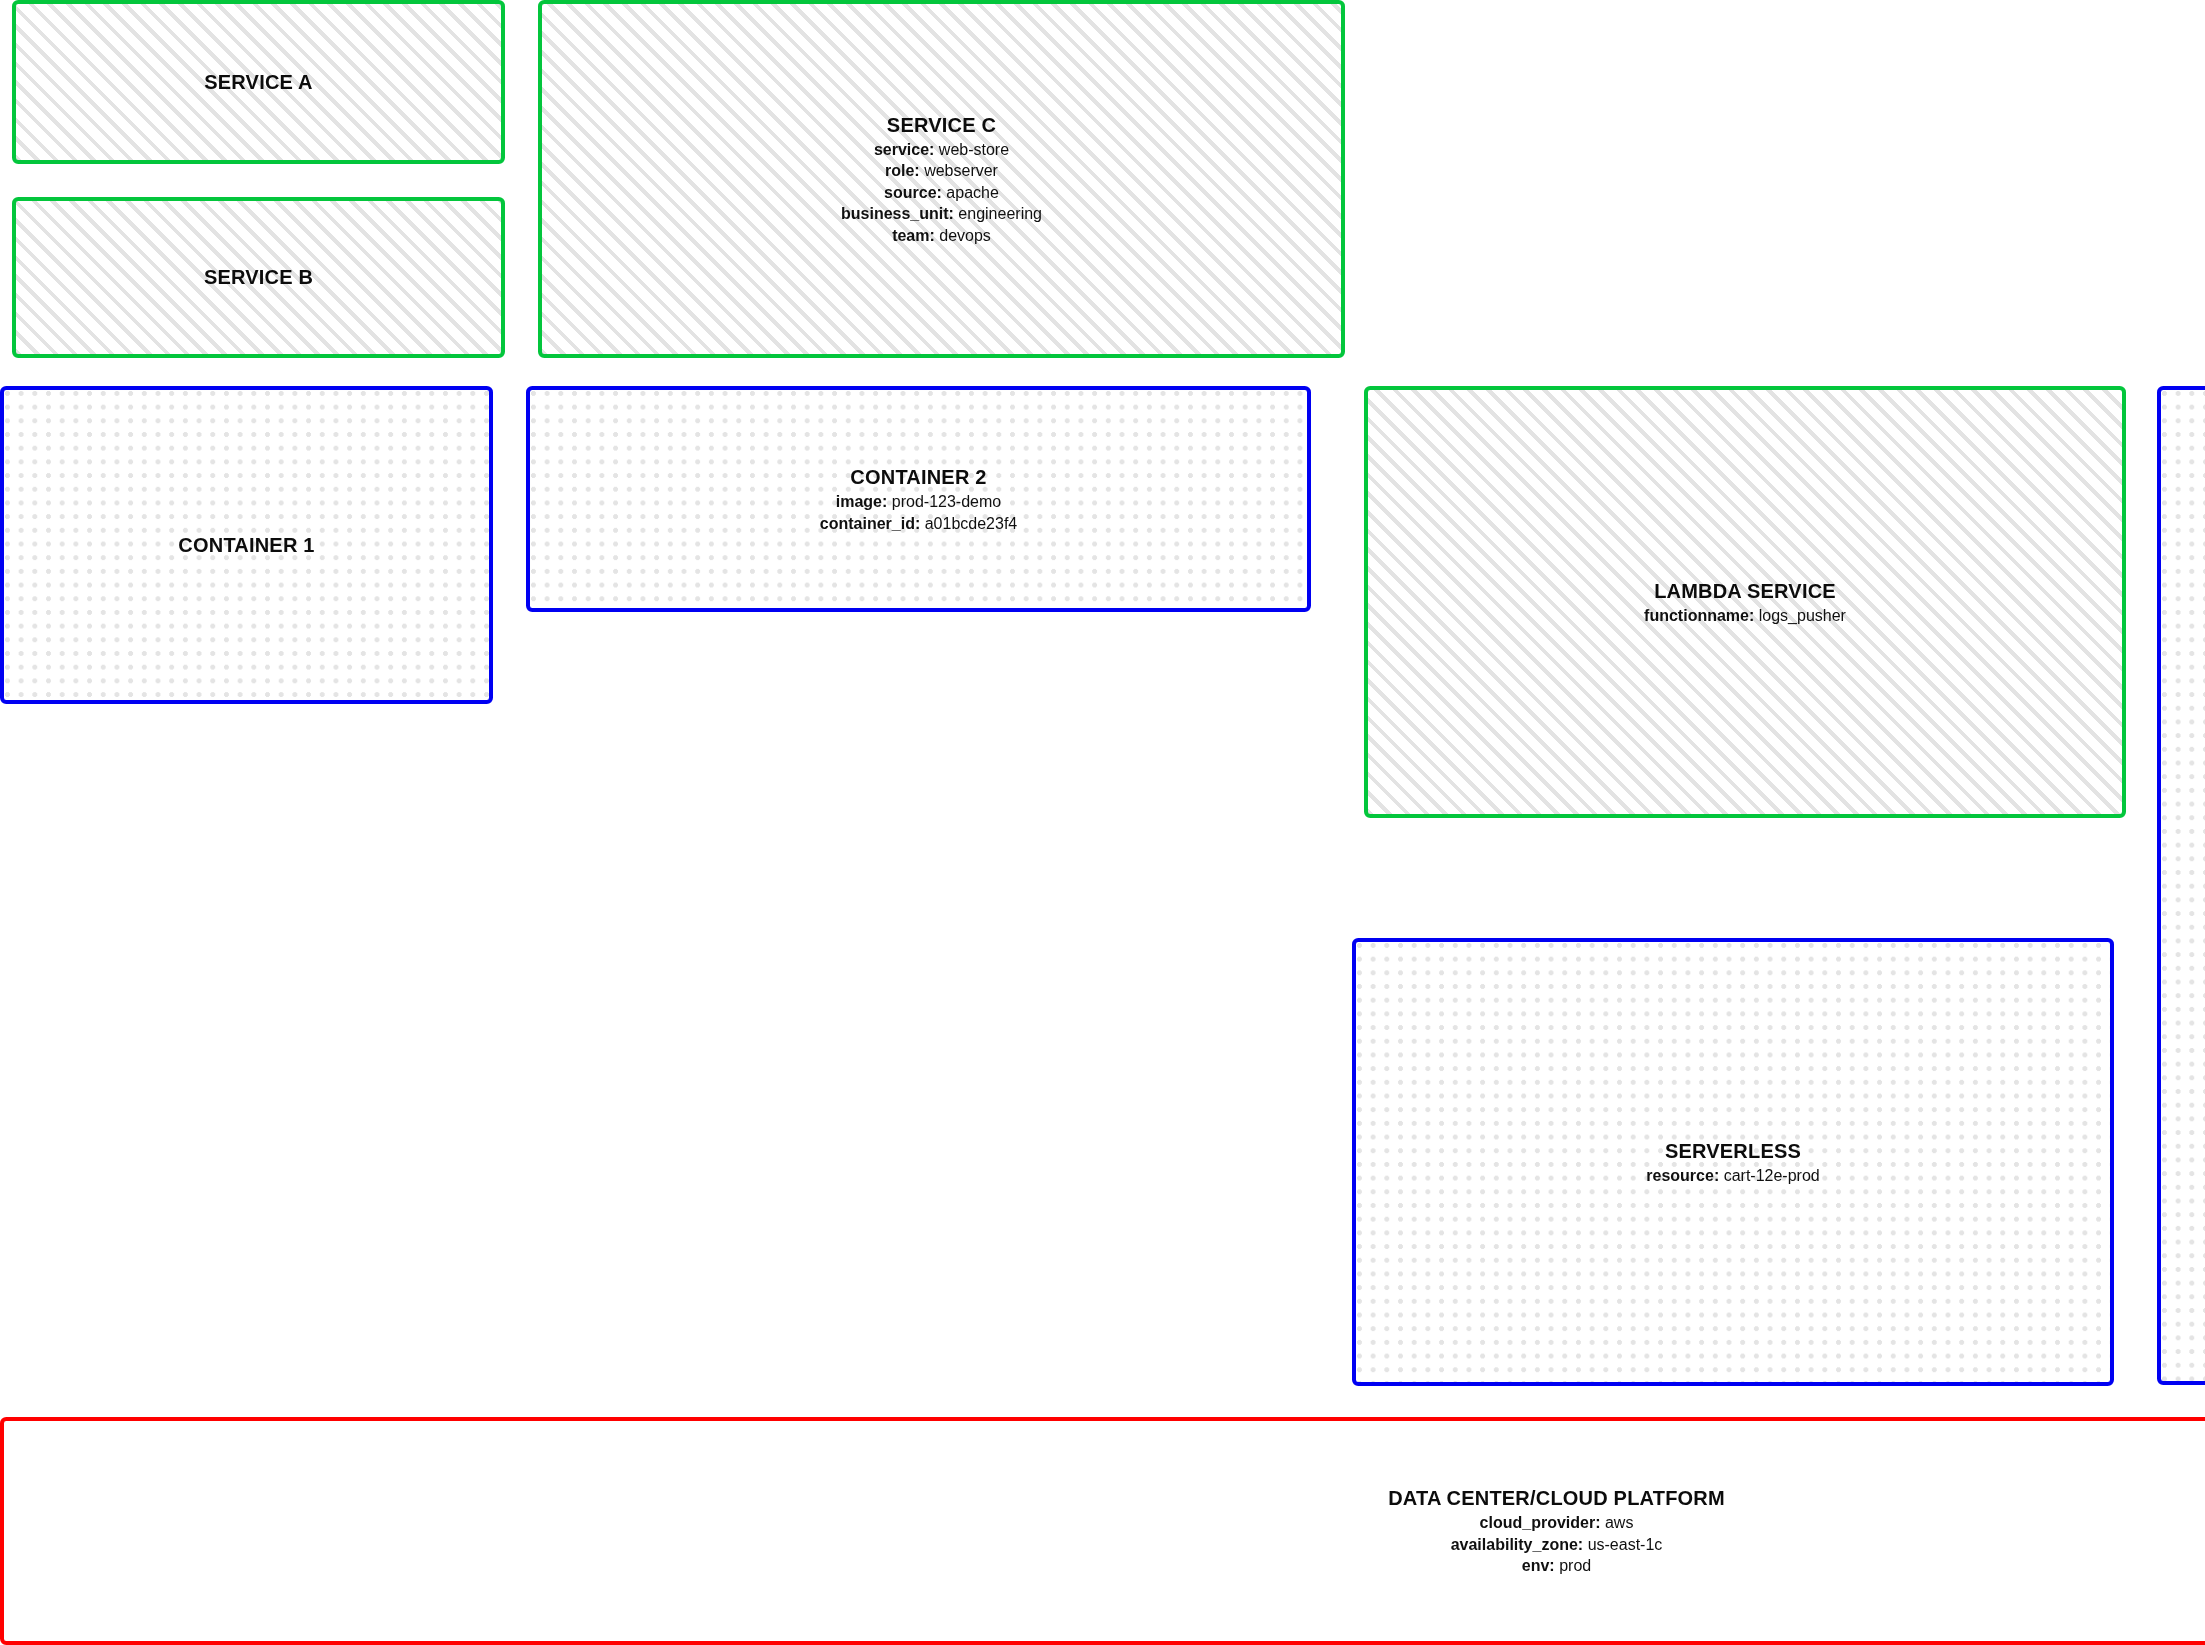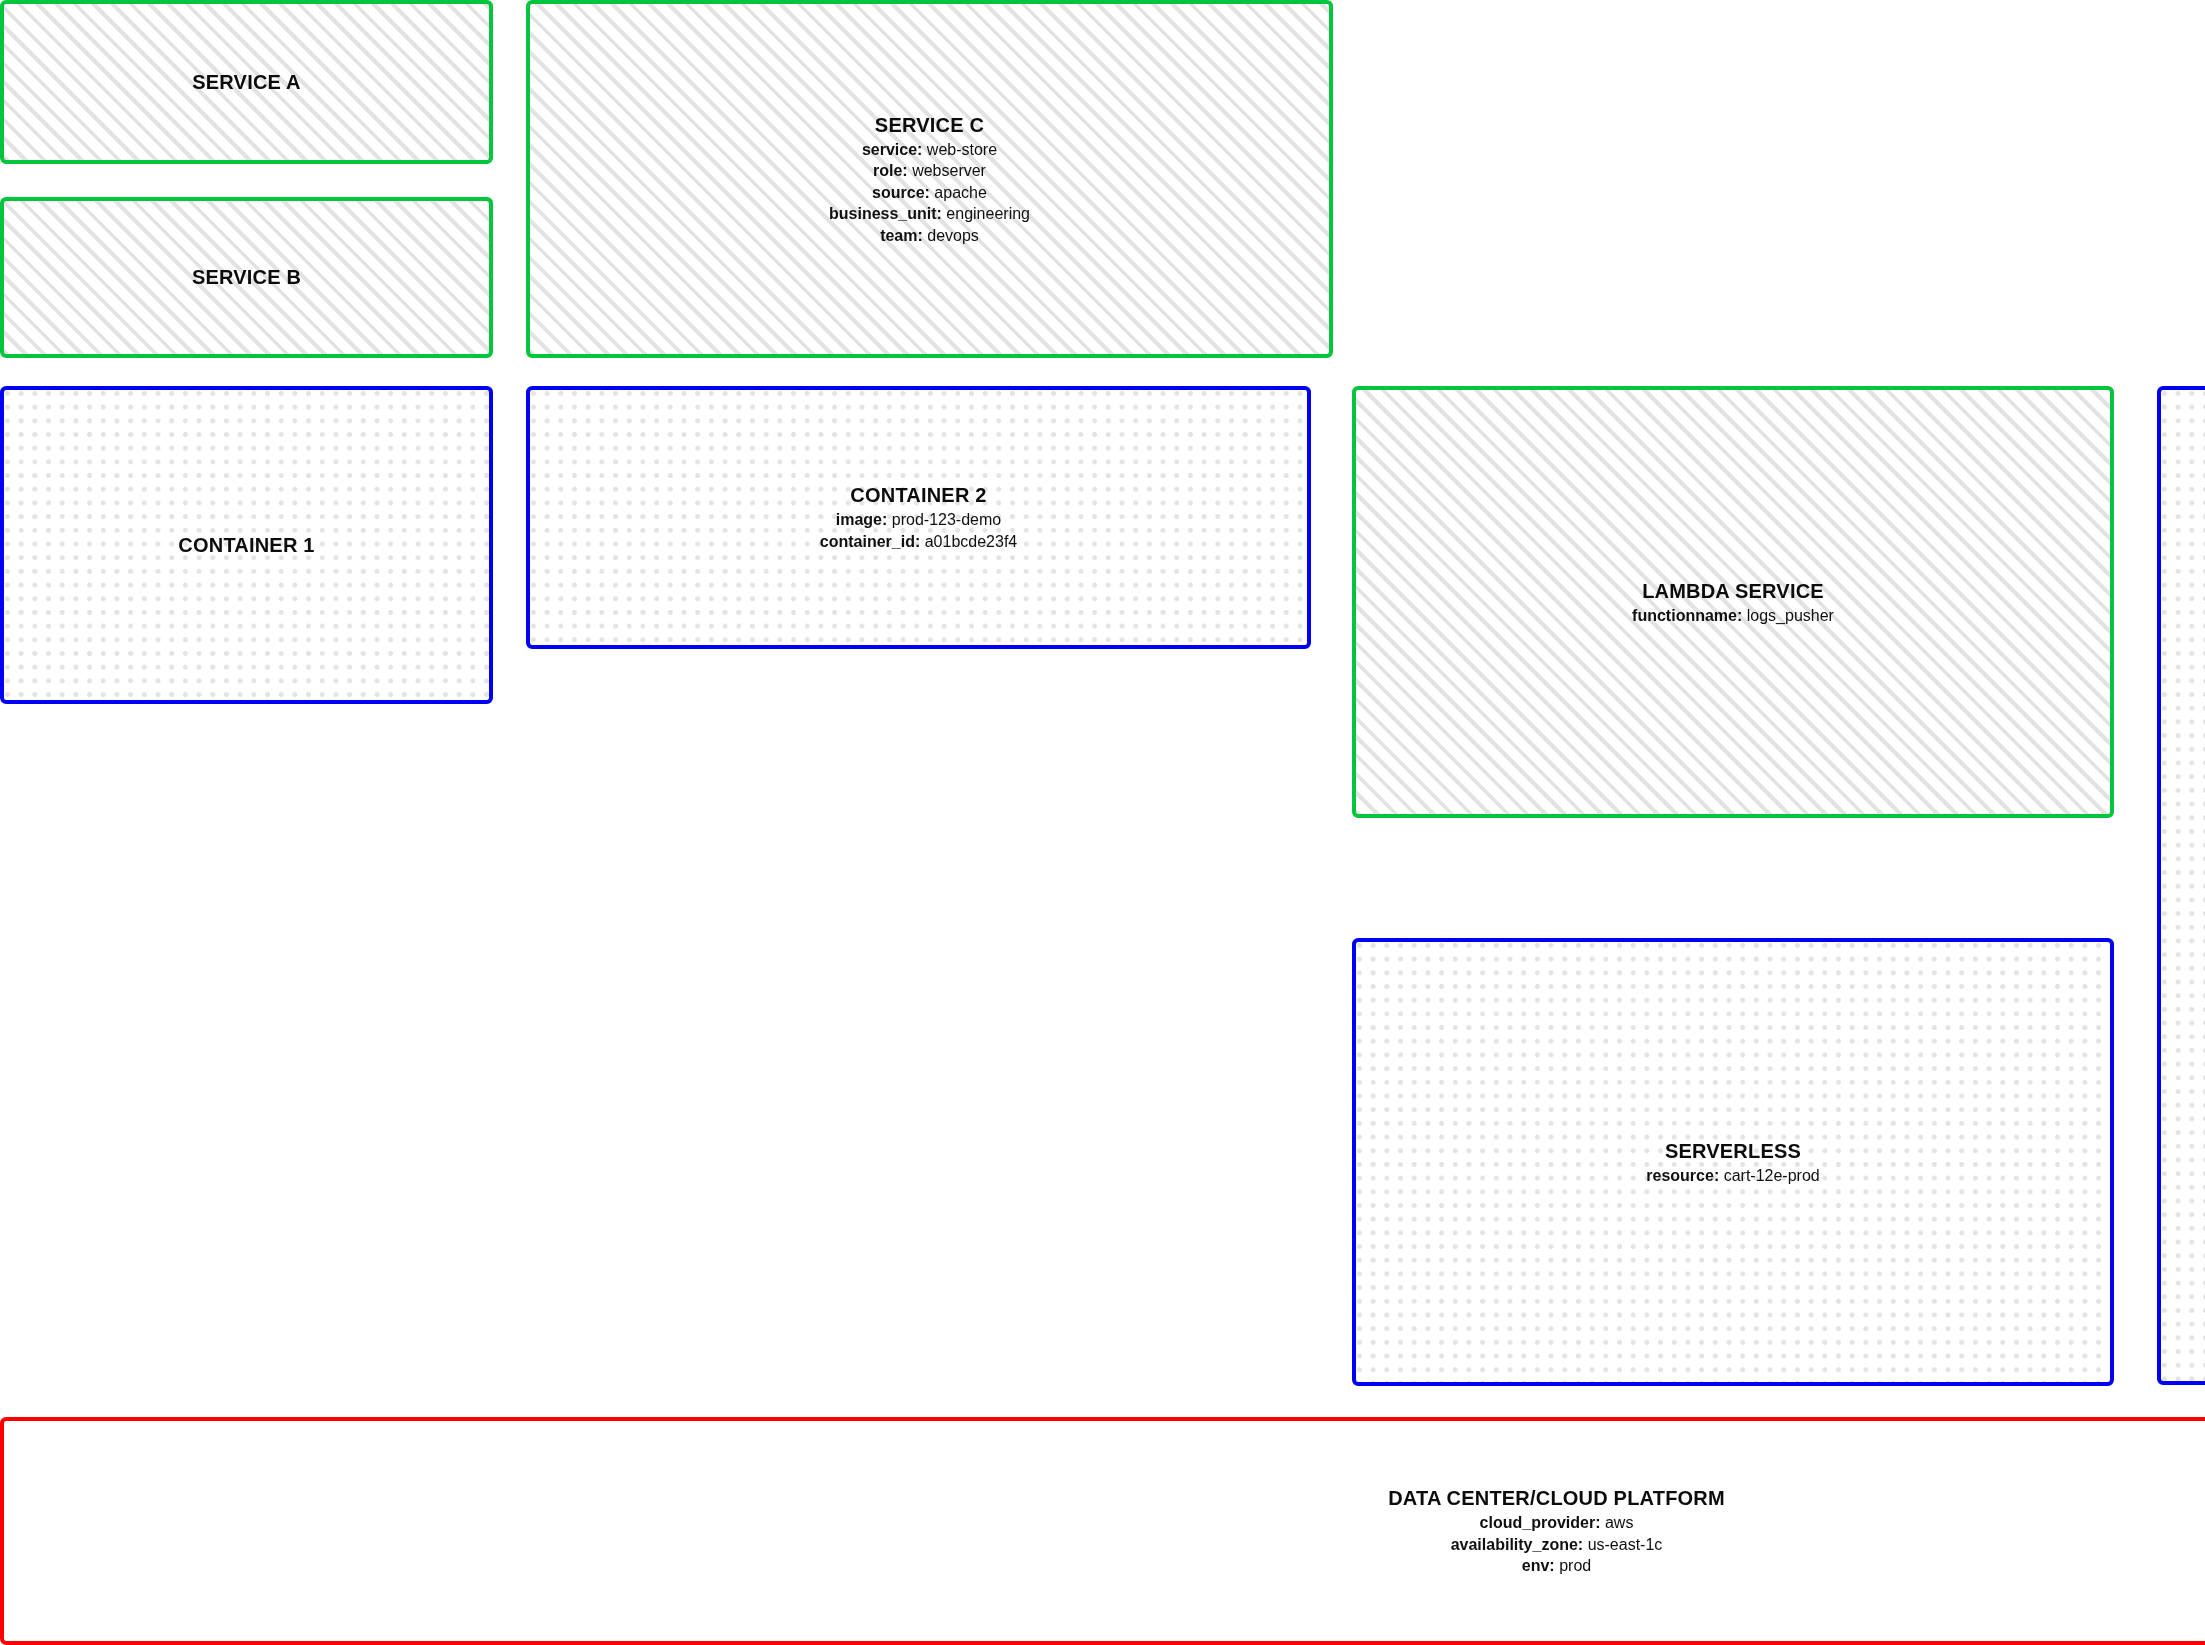--- a/index.html
+++ b/index.html
@@ -37,20 +37,21 @@
   .box.green {
     border-color: #03c63c;
     border-width: 4px;
     background-color: #ffffff;
     background-image: repeating-linear-gradient(
         45deg,
         #e3e3e3 0px,
         #e3e3e3 4px,
         #ffffff 4px,
         #ffffff 13.2px);
+    margin-left: 12px;
   }
 
   
   .box.blue {
     border-color: #0000f2;
     border-width: 4px;
     background-color: #ffffff;
     background-image:
         radial-gradient(circle at 3.5px 3.5px, #e4e4e4 2.4px, rgba(255,255,255,0) 2.6px);
     background-size: 13.7px 13.7px;
@@ -126,21 +127,21 @@
       </div>
     </div>
   </div>
 
   <div class="box blue" style="left:0px; top:386px; width:493px; height:318px;">
     <div class="content">
       <div class="title">CONTAINER 1</div>
     </div>
   </div>
 
-  <div class="box blue" style="left:526px; top:386px; width:785px; height:263px;">
+  <div class="box blue" style="left:526px; top:386px; width:785px; height:226px;">
     <div class="content">
       <div class="title">CONTAINER 2</div>
       <div class="attr">
         <span class="k">image:</span>
         <span class="v">prod-123-demo</span>
       </div>
       <div class="attr">
         <span class="k">container_id:</span>
         <span class="v">a01bcde23f4</span>
       </div>

